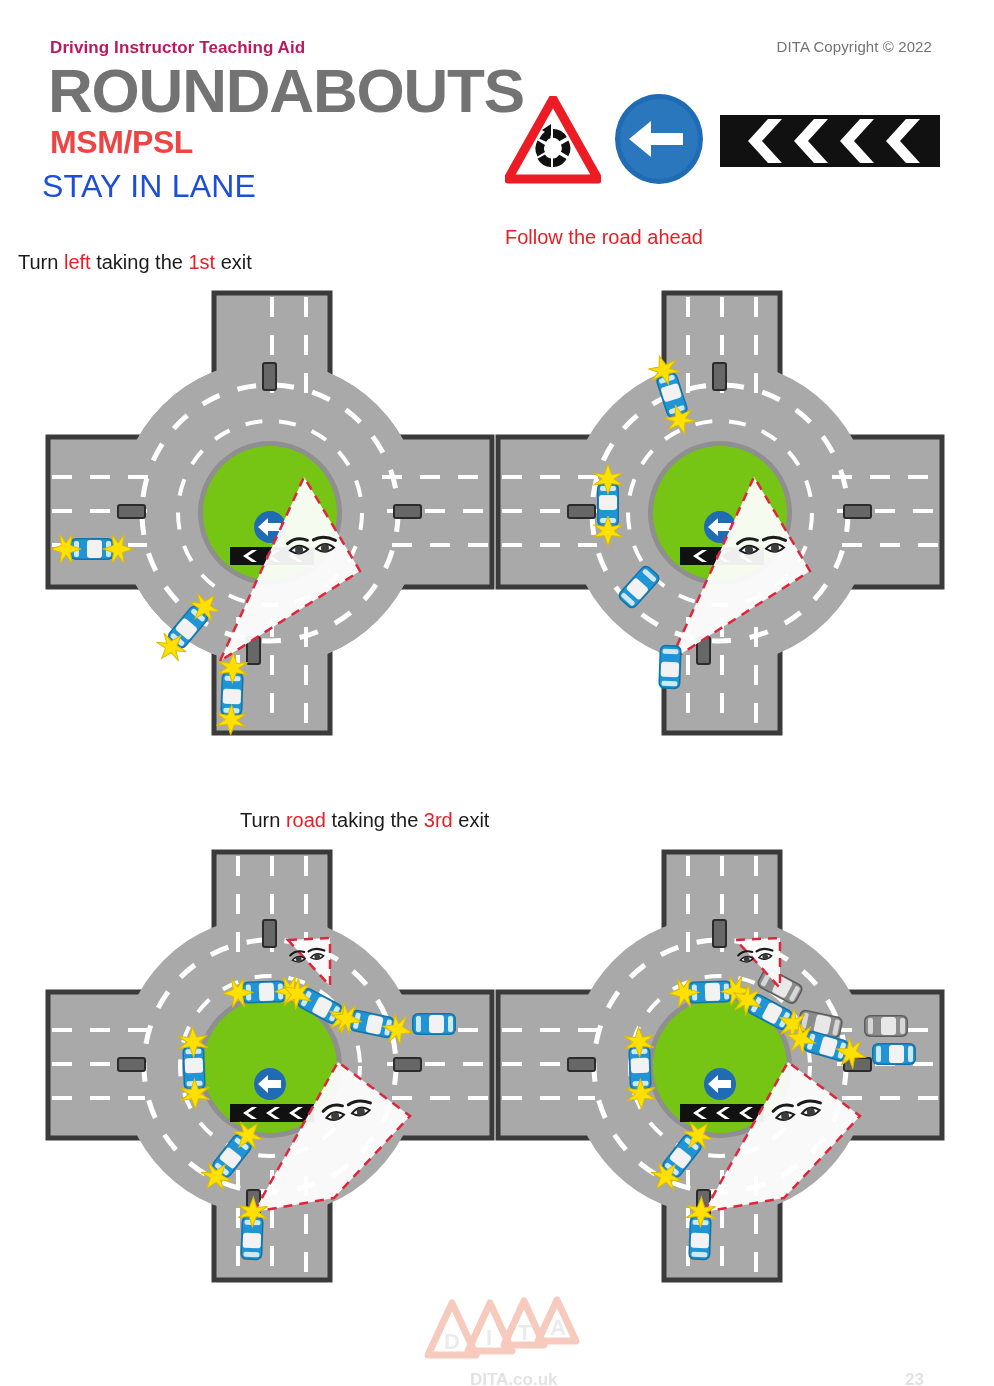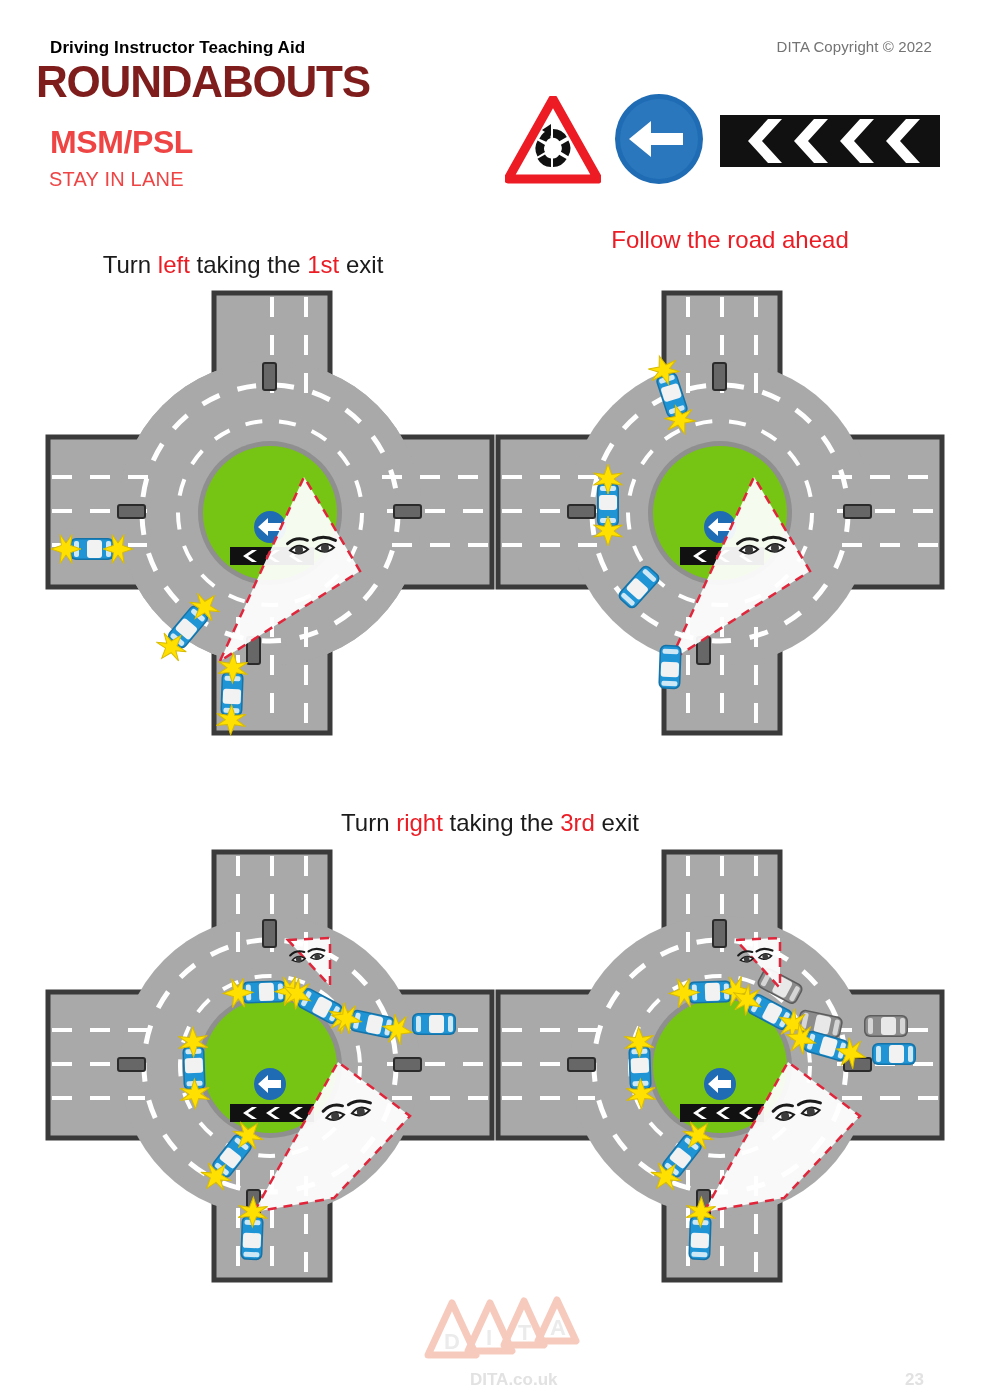--- a/index.html
+++ b/index.html
@@ -5,50 +5,50 @@
   html,body{margin:0;padding:0;background:#fff;}
   body{
     width:994px;height:1386px;position:relative;overflow:hidden;
     font-family:"Liberation Sans",sans-serif;color:#111;
   }
 
   
   #header{position:absolute;left:0;top:0;width:994px;height:215px;}
   #strapline{
     position:absolute;left:50px;top:38px;
-    font-size:17px;font-weight:bold;color:#000000;letter-spacing:.1px;
+    font-size:17px;font-weight:bold;color:#be185d;letter-spacing:.1px;
   }
   #copyright{
     position:absolute;right:62px;top:38px;
     font-size:15px;color:#737373;letter-spacing:.1px;
   }
   #maintitle{
-    position:absolute;left:36px;top:60px;
-    font-size:44px;font-weight:bold;letter-spacing:-1.2px;color:#7f1d1d;
+    position:absolute;left:48px;top:60px;
+    font-size:62px;font-weight:bold;letter-spacing:-1.2px;color:#737373;
     line-height:1;
   }
   #subtitle{
     position:absolute;left:50px;top:124px;
     font-size:32px;font-weight:bold;color:#ef4444;letter-spacing:-.4px;
   }
   #tagline{
-    position:absolute;left:49px;top:168px;
-    font-size:20px;color:#ef4444;letter-spacing:.2px;
+    position:absolute;left:42px;top:168px;
+    font-size:32px;color:#1d4ed8;letter-spacing:.2px;
   }
 
   
   #signs{position:absolute;left:505px;top:96px;width:440px;height:90px;}
   .sign{position:absolute;}
   #sign-roundabout{left:0;top:0;}
   #sign-turnleft{left:108px;top:-3px;}
   #sign-chevrons{left:215px;top:19px;}
 
   
   .caption{
-    position:absolute;text-align:center;font-size:24px;color:#1b1b1b;
+    position:absolute;text-align:left;font-size:20px;color:#1b1b1b;
     line-height:1.22;white-space:nowrap;
   }
   .cap-red{color:#ec1c24;}
   #cap1{left:18px;top:250px;width:450px;}
   #cap2{left:505px;top:225px;width:450px;}
   #cap3{left:240px;top:808px;width:500px;}
 
   .diagram{position:absolute;}
   #d1{left:42px;top:287px;}
   #d2{left:492px;top:287px;}
@@ -111,21 +111,21 @@
 
 <div class="caption" id="cap1">
   <span>Turn </span><span class="cap-red">left</span><span> taking the </span><span class="cap-red">1st</span><span> exit</span>
 </div>
 
 <div class="caption" id="cap2">
   <div class="cap-red">Follow the road ahead</div>
 </div>
 
 <div class="caption" id="cap3">
-  <span>Turn </span><span class="cap-red">right</span><span> taking the </span><span class="cap-red">3rd</span><span> exit</span>
+  <span>Turn </span><span class="cap-red">road</span><span> taking the </span><span class="cap-red">3rd</span><span> exit</span>
 </div>
 
 <svg width="0" height="0" style="position:absolute" aria-hidden="true">
   <defs>
 
     <g id="car-blue">
       <rect x="-11" y="-22" width="22" height="44" rx="6" fill="#1573a8"></rect>
       <rect x="-9.5" y="-20.5" width="19" height="41" rx="5" fill="#1f95d6"></rect>
       <rect x="-9" y="-10" width="18" height="15" rx="3" fill="#f2f2f2"></rect>
       <rect x="-8" y="-19" width="16" height="5" rx="2" fill="#cfe8f6"></rect>

